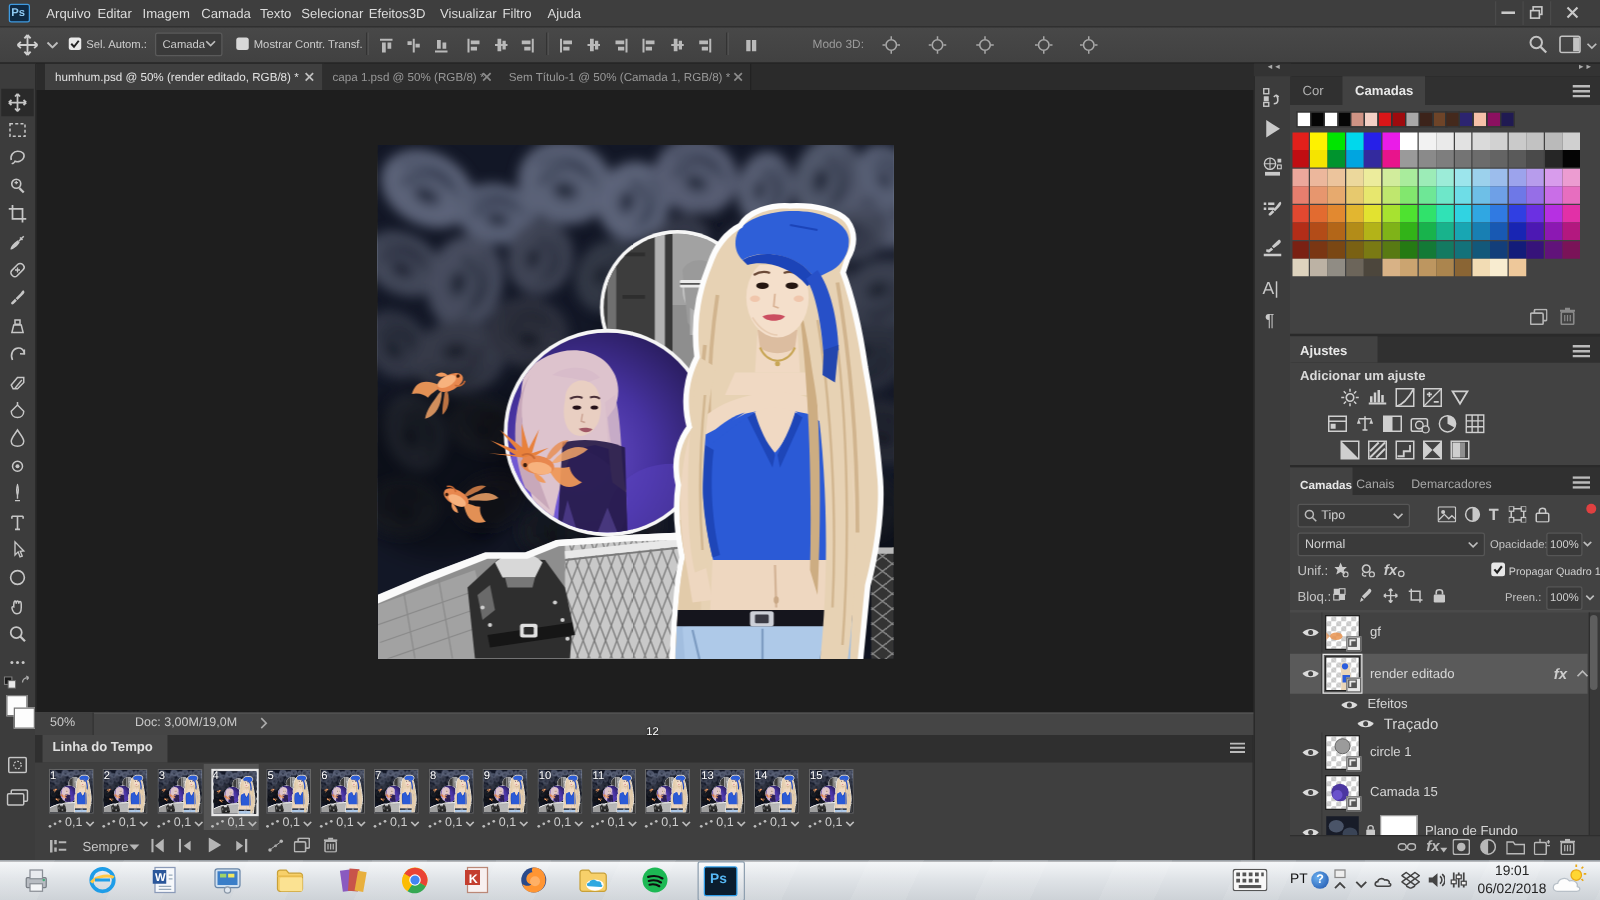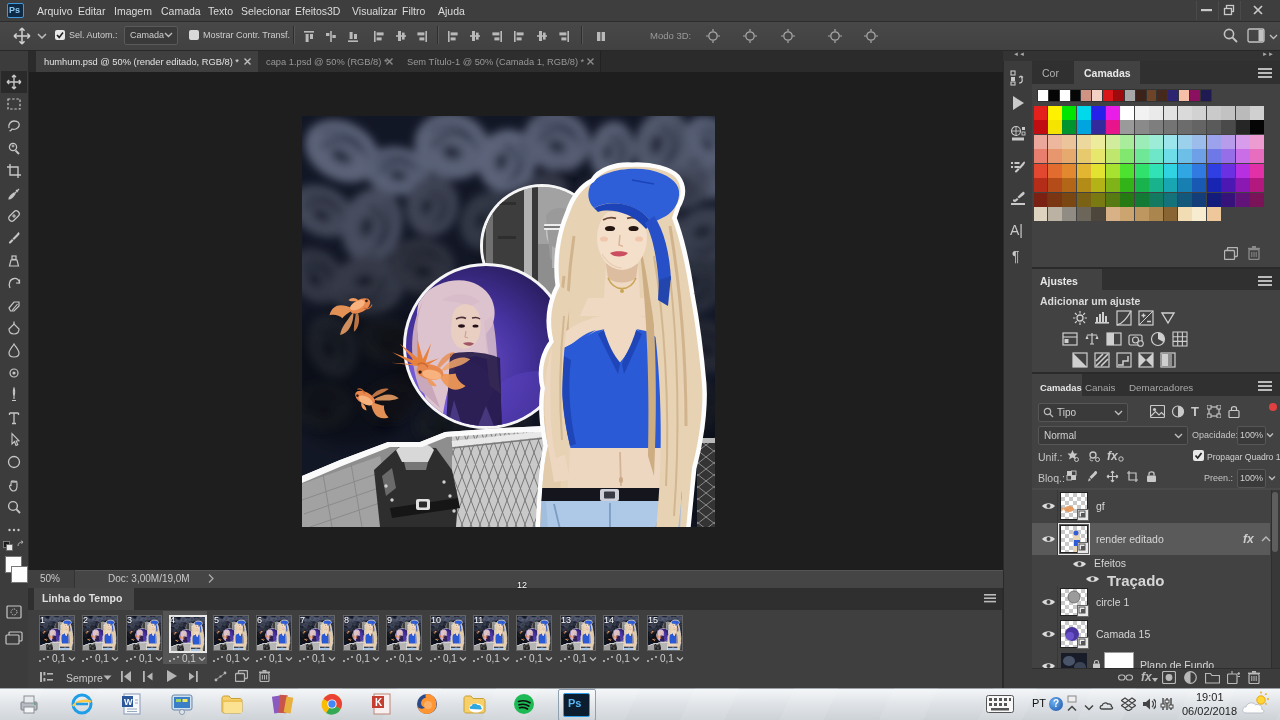--- a/index.html
+++ b/index.html
@@ -967,21 +967,21 @@
   </svg>
 <svg class="ab" style="left:1072px;top:559px;" width="15" height="10" viewBox="0 0 15 10">
     <path d="M1 5 C4 1.2 11 1.2 14 5 C11 8.8 4 8.8 1 5 Z" fill="#dcdcdc"></path>
     <circle cx="7.5" cy="5" r="2" fill="#424242"></circle>
   </svg>
 <div class="tx" style="left:1094px;top:557px;color:#d6d6d6;font-size:10.5px;font-weight:normal;">Efeitos</div>
 <svg class="ab" style="left:1085px;top:574px;" width="15" height="10" viewBox="0 0 15 10">
     <path d="M1 5 C4 1.2 11 1.2 14 5 C11 8.8 4 8.8 1 5 Z" fill="#dcdcdc"></path>
     <circle cx="7.5" cy="5" r="2" fill="#424242"></circle>
   </svg>
-<div class="tx" style="left:1107px;top:572px;color:#d6d6d6;font-size:15px;font-weight:bold;">Traçado</div>
+<div class="tx" style="left:1107px;top:572px;color:#d6d6d6;font-size:12px;font-weight:normal;">Traçado</div>
 <svg class="ab" style="left:1041px;top:597px;" width="15" height="10" viewBox="0 0 15 10">
     <path d="M1 5 C4 1.2 11 1.2 14 5 C11 8.8 4 8.8 1 5 Z" fill="#dcdcdc"></path>
     <circle cx="7.5" cy="5" r="2" fill="#424242"></circle>
   </svg>
 <div class="ab" style="left:1057px;top:586px;width:1px;height:32px;background:#383838;"></div>
 <div class="ab" style="left:1061px;top:589px;width:26px;height:26px;background-image:linear-gradient(45deg,#c9c9c9 25%,transparent 25%,transparent 75%,#c9c9c9 75%),linear-gradient(45deg,#c9c9c9 25%,#ffffff 25%,#ffffff 75%,#c9c9c9 75%);background-size:8px 8px;background-position:0 0,4px 4px;background-color:#fff;outline:1px solid #222;"></div>
 <svg class="ab" style="left:1061px;top:589px;" width="26" height="26" viewBox="0 0 26 26">
     <circle cx="13" cy="8" r="6" fill="#9b9b9b"></circle>
     <circle cx="13" cy="8" r="6" fill="none" stroke="#666" stroke-width="0.8"></circle>
   </svg>

